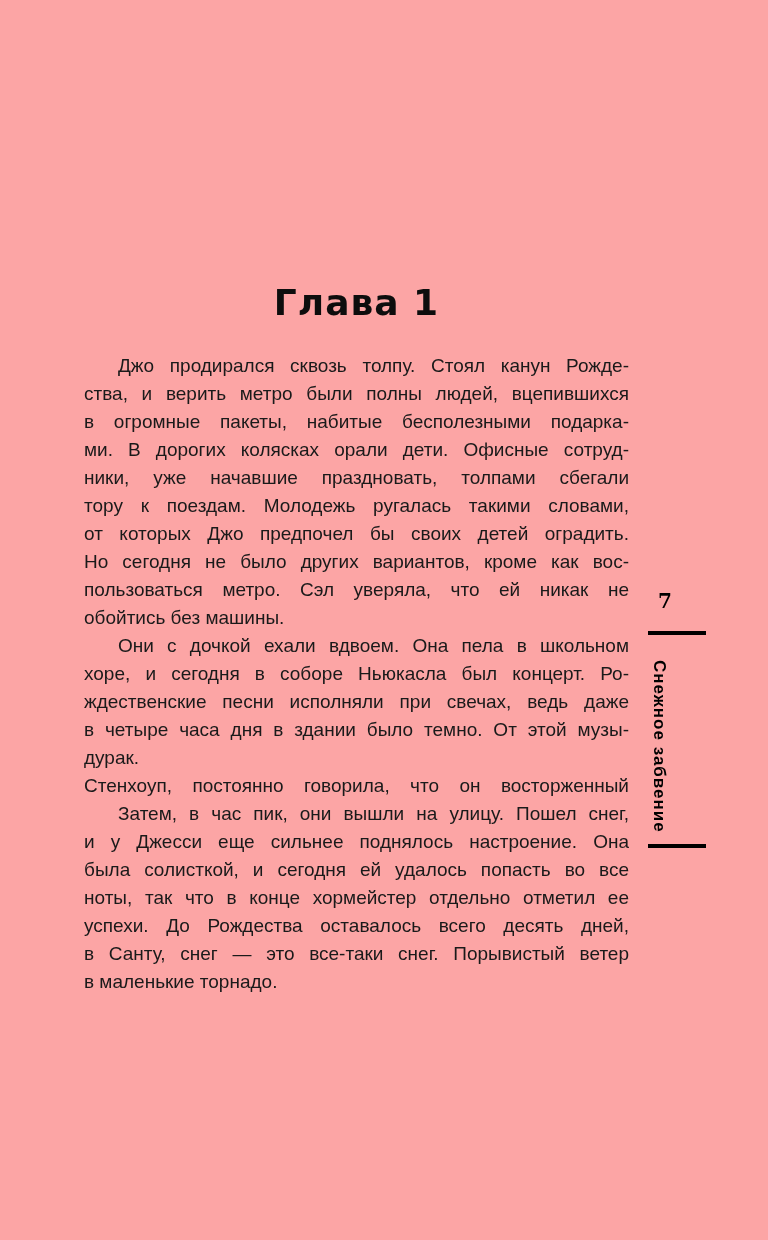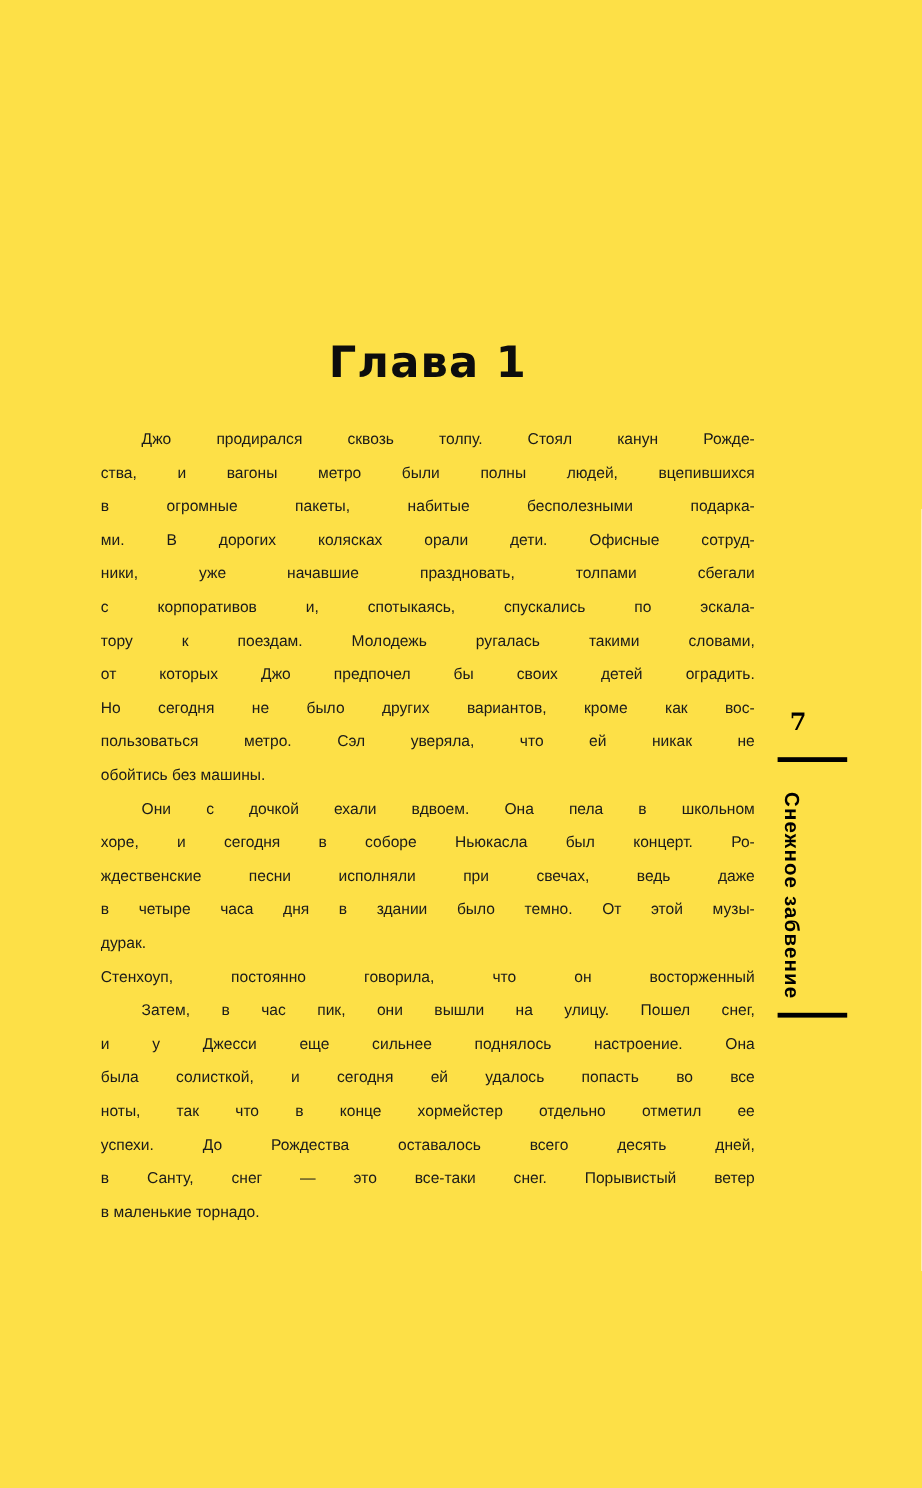--- a/index.html
+++ b/index.html
@@ -6,41 +6,41 @@
     margin: 0;
     padding: 0;
     background: #ffffff;
     font-family: "Liberation Sans", sans-serif;
     color: #141414;
   }
   .page {
     position: relative;
     width: 768px;
     height: 1240px;
-    background: #fde047;
+    background: #fca5a5;
     overflow: hidden;
   }
   .chapter-title {
     position: absolute;
     top: 282px;
     left: 84px;
     width: 545px;
     text-align: center;
     font-family: "DejaVu Sans", sans-serif;
     font-weight: 800;
     font-size: 36px;
     letter-spacing: 1px;
     color: #0d0d0d;
   }
   .body-text {
     position: absolute;
     top: 352px;
     left: 84px;
     width: 545px;
-    font-size: 13px;
+    font-size: 19px;
     line-height: 28px;
     color: #1a1a1a;
   }
   .para { margin: 0; padding: 0; }
   .line {
     text-align: justify;
     text-align-last: justify;
     white-space: normal;
     overflow: hidden;
     height: 28px;
@@ -86,25 +86,24 @@
 <body>
 
 <div class="page">
 
   <div class="chapter-title">Глава 1</div>
 
   <div class="body-text">
 
     <div class="para">
       <div class="line first">Джо продирался сквозь толпу. Стоял канун Рожде-</div>
-      <div class="line">ства, и вагоны метро были полны людей, вцепившихся</div>
+      <div class="line">ства, и верить метро были полны людей, вцепившихся</div>
       <div class="line">в огромные пакеты, набитые бесполезными подарка-</div>
       <div class="line">ми. В дорогих колясках орали дети. Офисные сотруд-</div>
       <div class="line">ники, уже начавшие праздновать, толпами сбегали</div>
-      <div class="line">с корпоративов и, спотыкаясь, спускались по эскала-</div>
       <div class="line">тору к поездам. Молодежь ругалась такими словами,</div>
       <div class="line">от которых Джо предпочел бы своих детей оградить.</div>
       <div class="line">Но сегодня не было других вариантов, кроме как вос-</div>
       <div class="line">пользоваться метро. Сэл уверяла, что ей никак не</div>
       <div class="line last">обойтись без машины.</div>
     </div>
 
     <div class="para">
       <div class="line first">Они с дочкой ехали вдвоем. Она пела в школьном</div>
       <div class="line">хоре, и сегодня в соборе Ньюкасла был концерт. Ро-</div>

